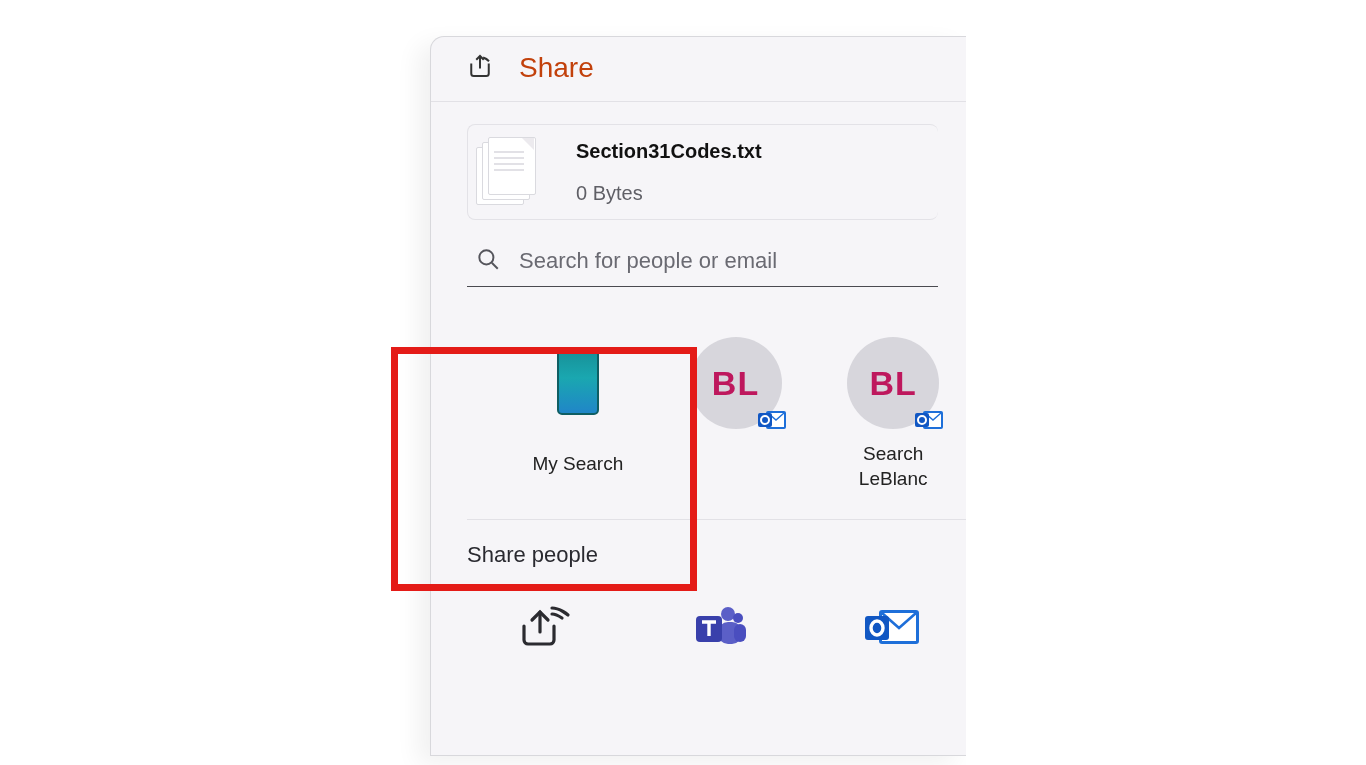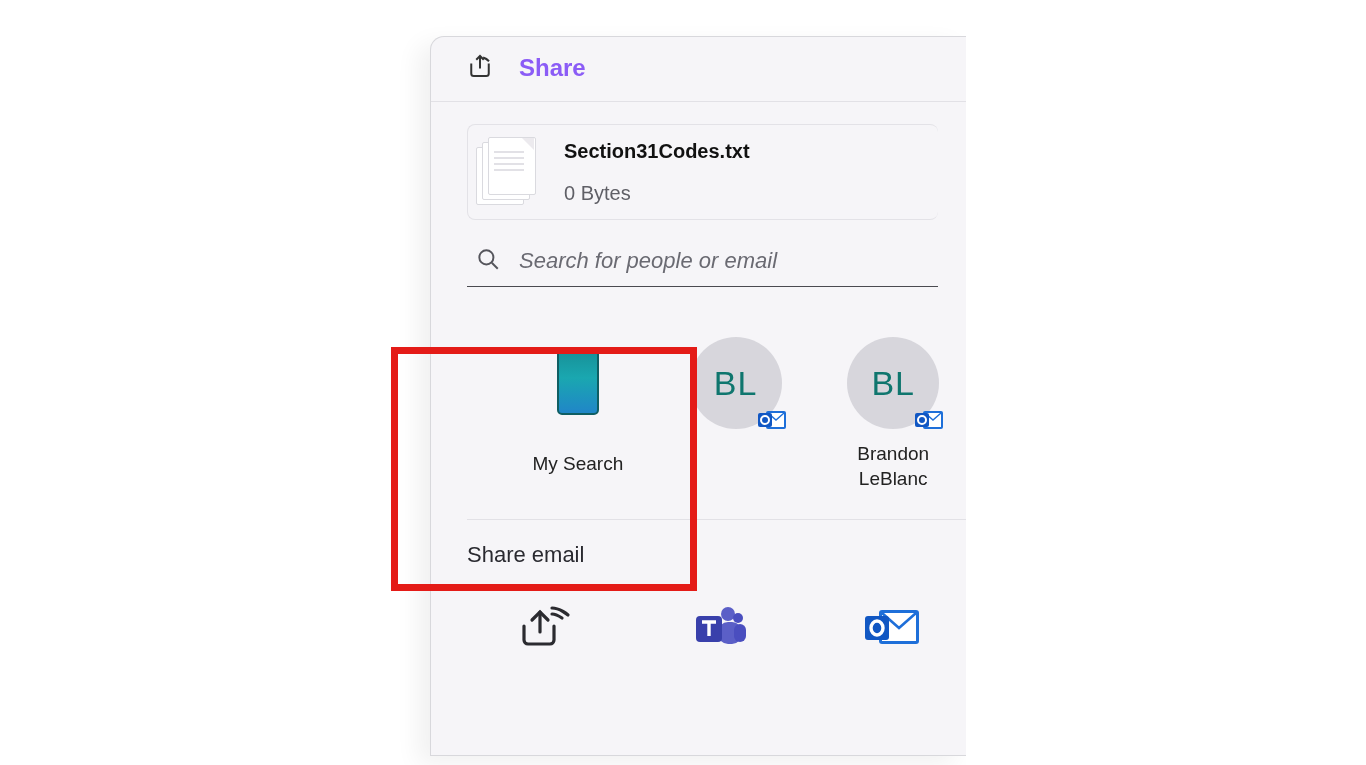--- a/index.html
+++ b/index.html
@@ -24,29 +24,29 @@
     box-shadow: -12px 8px 24px rgba(0,0,0,0.06);
   }
   .panel-header {
     display: flex;
     align-items: center;
     gap: 24px;
     padding: 14px 28px 16px 34px;
     border-bottom: 1px solid #e2e1e6;
   }
   .panel-header .title {
-    font-size: 24px;
-    font-weight: 700;
-    color: #8b5cf6;
+    font-size: 28px;
+    font-weight: 400;
+    color: #c2410c;
   }
   .file-card {
     margin: 22px 28px 18px 36px;
     display: flex;
     align-items: center;
-    gap: 26px;
+    gap: 38px;
     padding: 12px 14px 12px 8px;
     border: 1px solid #e3e2e7;
     border-radius: 8px;
     border-right: none;
     background: #f6f5f8;
   }
   .file-thumb {
     width: 62px;
     height: 70px;
     position: relative;
@@ -88,21 +88,20 @@
     border-bottom: 1.5px solid #4a4a50;
     border-right: none;
   }
   .search-row input {
     flex: 1;
     border: none;
     outline: none;
     background: transparent;
     font-size: 22px;
     color: #333;
-    font-style: italic;
   }
   .search-row input::placeholder { color: #6a6a72; }
   .targets {
     display: flex;
     gap: 52px;
     padding: 46px 20px 28px 58px;
     border-bottom: 1px solid #e2e1e6;
     margin: 0 0 0 36px;
   }
   .target {
@@ -119,22 +118,22 @@
     position: relative;
   }
   .avatar-circle {
     width: 92px; height: 92px;
     border-radius: 50%;
     background: #d7d6dc;
     display: flex;
     align-items: center;
     justify-content: center;
     font-size: 34px;
-    font-weight: 400;
-    color: #0f766e;
+    font-weight: 700;
+    color: #be185d;
     letter-spacing: 1px;
   }
   .badge {
     position: absolute;
     right: -6px; bottom: -4px;
     width: 30px; height: 26px;
   }
   .phone-shape {
     width: 42px; height: 68px;
     margin: 10px auto 0 auto;
@@ -253,26 +252,26 @@
           <span class="badge">
             <svg width="30" height="26" viewBox="0 0 30 26">
               <rect x="8" y="4" width="20" height="18" rx="2" fill="#1e6fd9"></rect>
               <rect x="10" y="6" width="16" height="14" fill="#ffffff"></rect>
               <path d="M10 6 L18 13 L26 6" fill="none" stroke="#1e6fd9" stroke-width="1.4"></path>
               <rect x="0" y="6" width="14" height="14" rx="2" fill="#1157c3"></rect>
               <circle cx="7" cy="13" r="4" fill="none" stroke="#ffffff" stroke-width="2"></circle>
             </svg>
           </span>
         </div>
-        <div>Brandon LeBlanc</div>
-      </div>
-
-    </div>
-
-    <div class="section-label">Share email</div>
+        <div>Search LeBlanc</div>
+      </div>
+
+    </div>
+
+    <div class="section-label">Share people</div>
 
     <div class="apps">
       <div class="app">
         <span>
           <svg width="60" height="48" viewBox="0 0 60 48" fill="none" stroke="#2b2b30" stroke-width="3.2" stroke-linecap="round">
             <path d="M10 22v14a4 4 0 0 0 4 4h22a4 4 0 0 0 4-4V22"></path>
             <path d="M18 16l8-8 8 8"></path>
             <path d="M26 8v20"></path>
             <path d="M38 10c4 0 10 4 10 4"></path>
             <path d="M38 4c8 0 16 7 16 7"></path>

